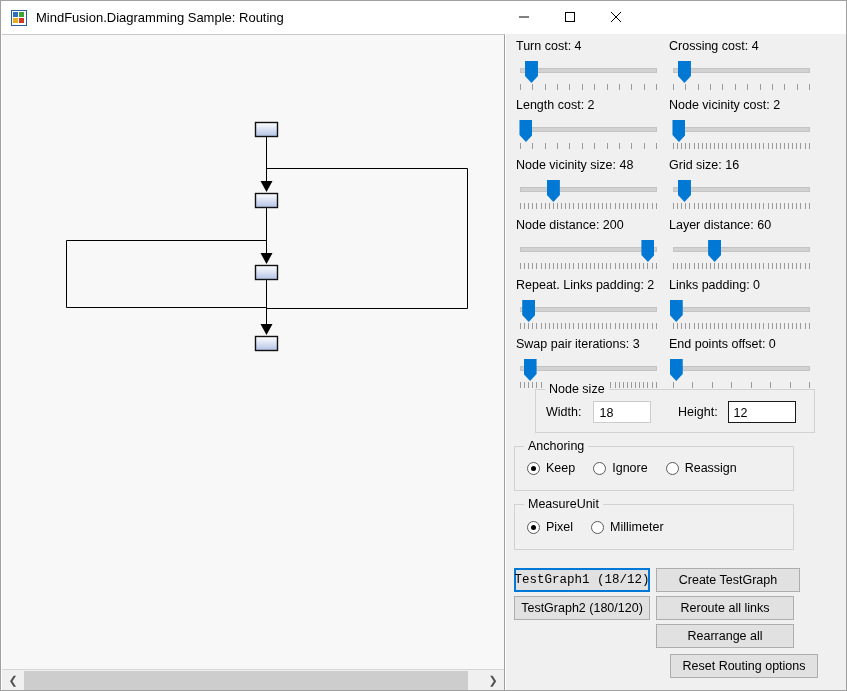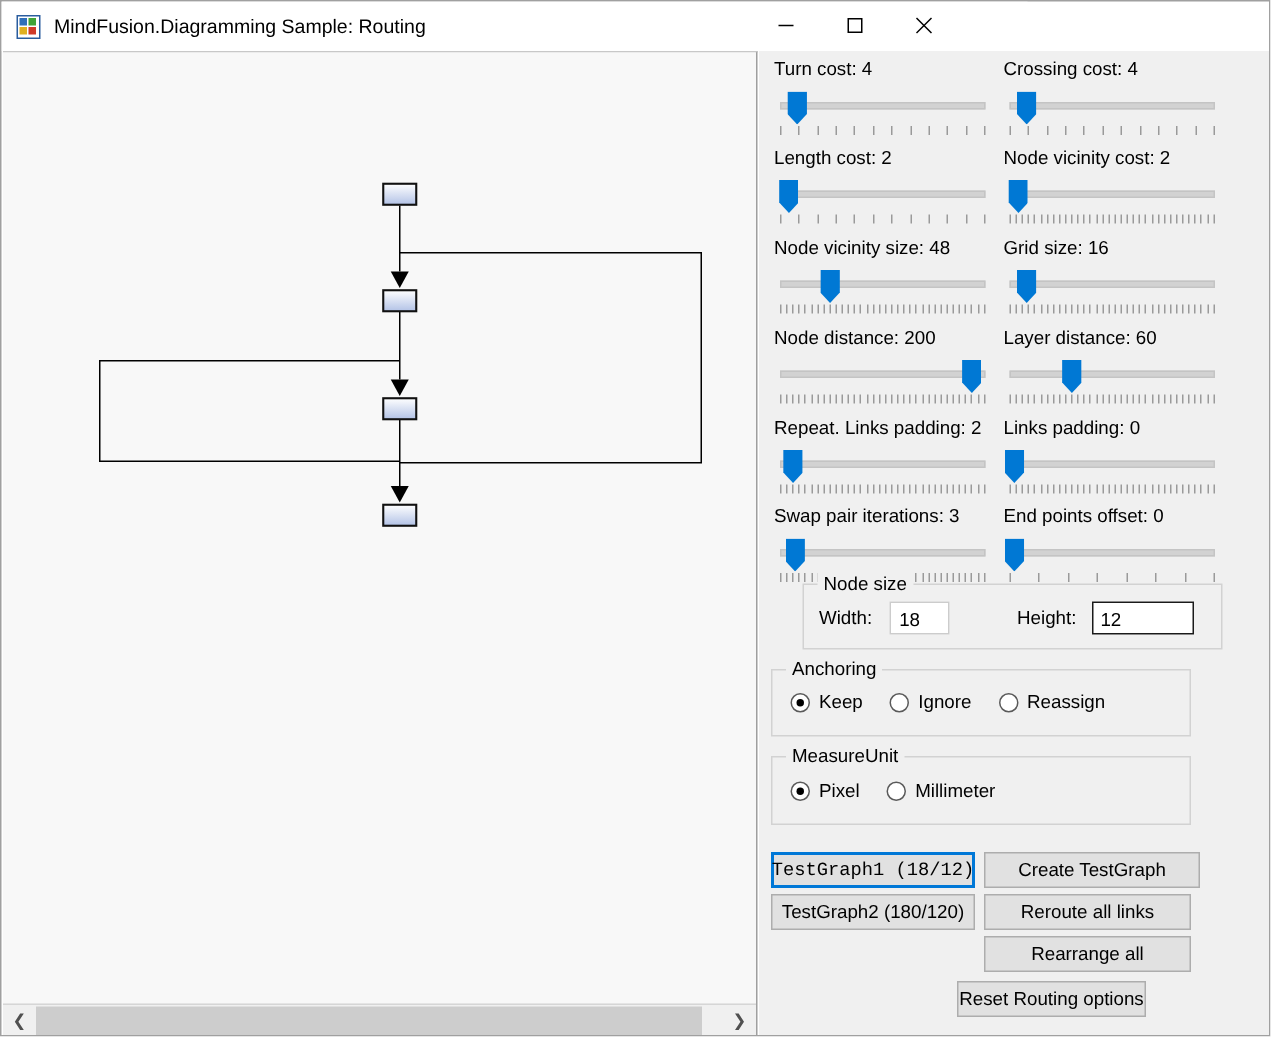--- a/index.html
+++ b/index.html
@@ -743,21 +743,21 @@
             </div>
           </div>
         </div>
       </div>
 
     <div class="groupbox" style="left:8px; top:355px; width:280px; height:44px;margin-left:21px;">
       <div class="gb-title">Node size</div>
 
       <div class="field-row" style="left:10px; top:11px;">
         <span class="field-label">Width:</span>
-        <span class="textbox" style="width:40px; margin-left:4px;">18</span>
+        <span class="textbox" style="width:58px; margin-left:4px;">18</span>
       </div>
 
       <div class="field-row" style="left:142px; top:11px;">
         <span class="field-label">Height:</span>
         <span class="textbox focused" style="width:68px; margin-left:2px;">12</span>
       </div>
     </div>
 
     <div class="groupbox" style="left:8px; top:412px; width:280px; height:45px;">
       <div class="gb-title">Anchoring</div>
@@ -790,18 +790,18 @@
           </div>
         </div>
     </div>
 
     <div id="buttons-host">
         <div class="btn focused" style="left: 8px; top: 534px; width: 136px; font-family: Liberation Mono, monospace;">TestGraph1 (18/12)</div>
         <div class="btn" style="left: 8px; top: 562px; width: 136px;">TestGraph2 (180/120)</div>
         <div class="btn" style="left: 150px; top: 534px; width: 144px;">Create TestGraph</div>
         <div class="btn" style="left: 150px; top: 562px; width: 138px;">Reroute all links</div>
         <div class="btn" style="left: 150px; top: 590px; width: 138px;">Rearrange all</div>
-        <div class="btn" style="left: 132px; top: 620px; width: 126px;">Reset Routing options</div>
+        <div class="btn" style="left: 164px; top: 620px; width: 148px;">Reset Routing options</div>
       </div>
   </div>
 
   <div id="bottom-strip"></div>
 </div>
 
 </body></html>

